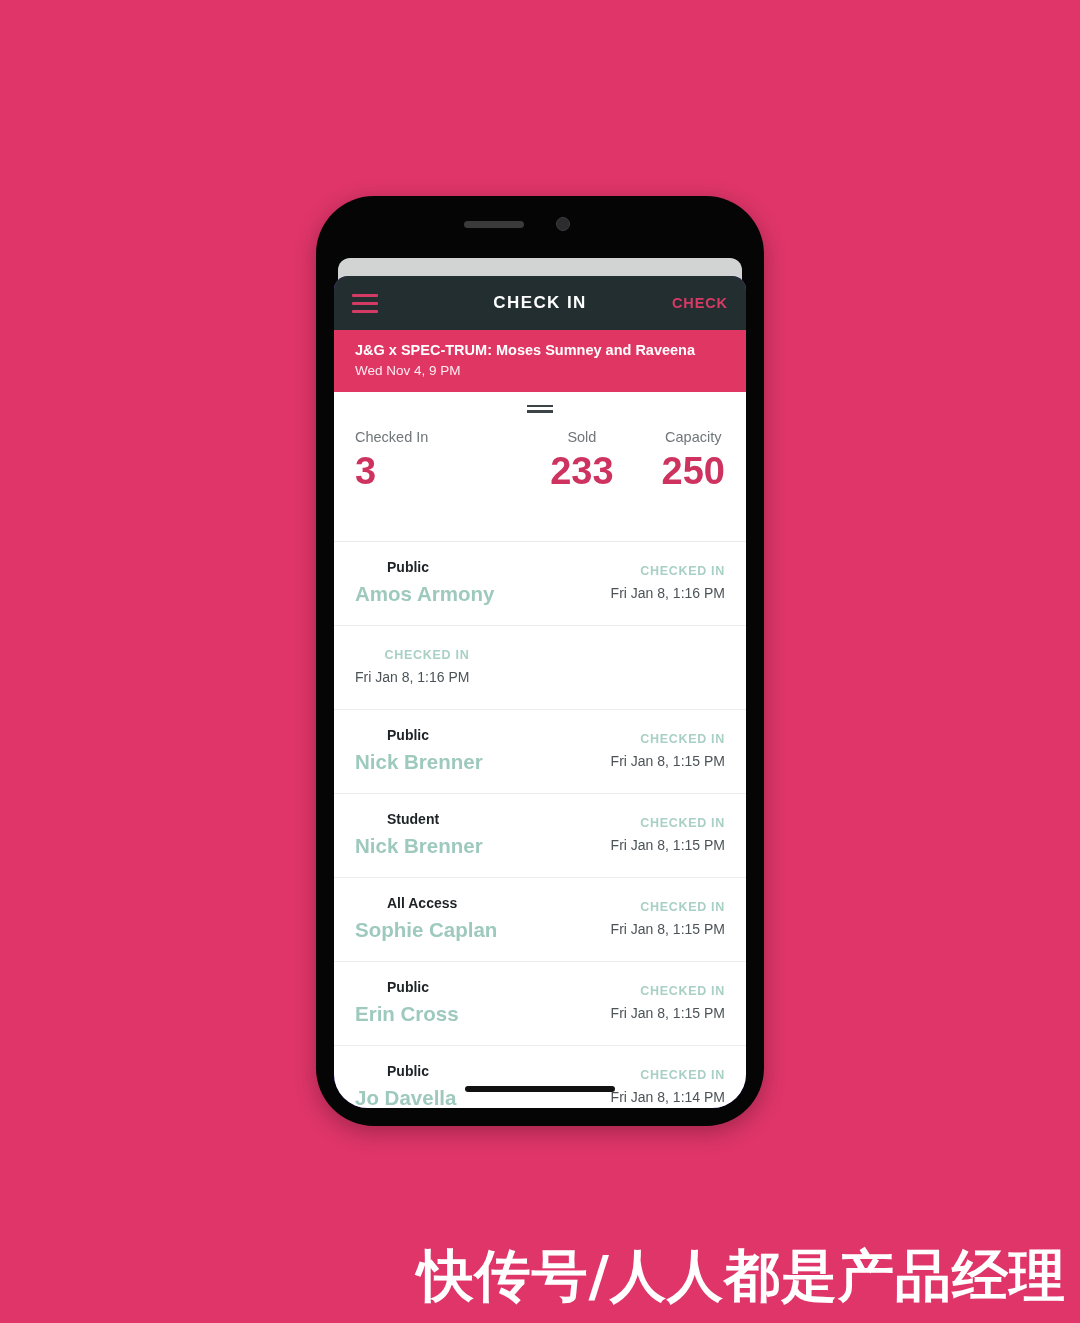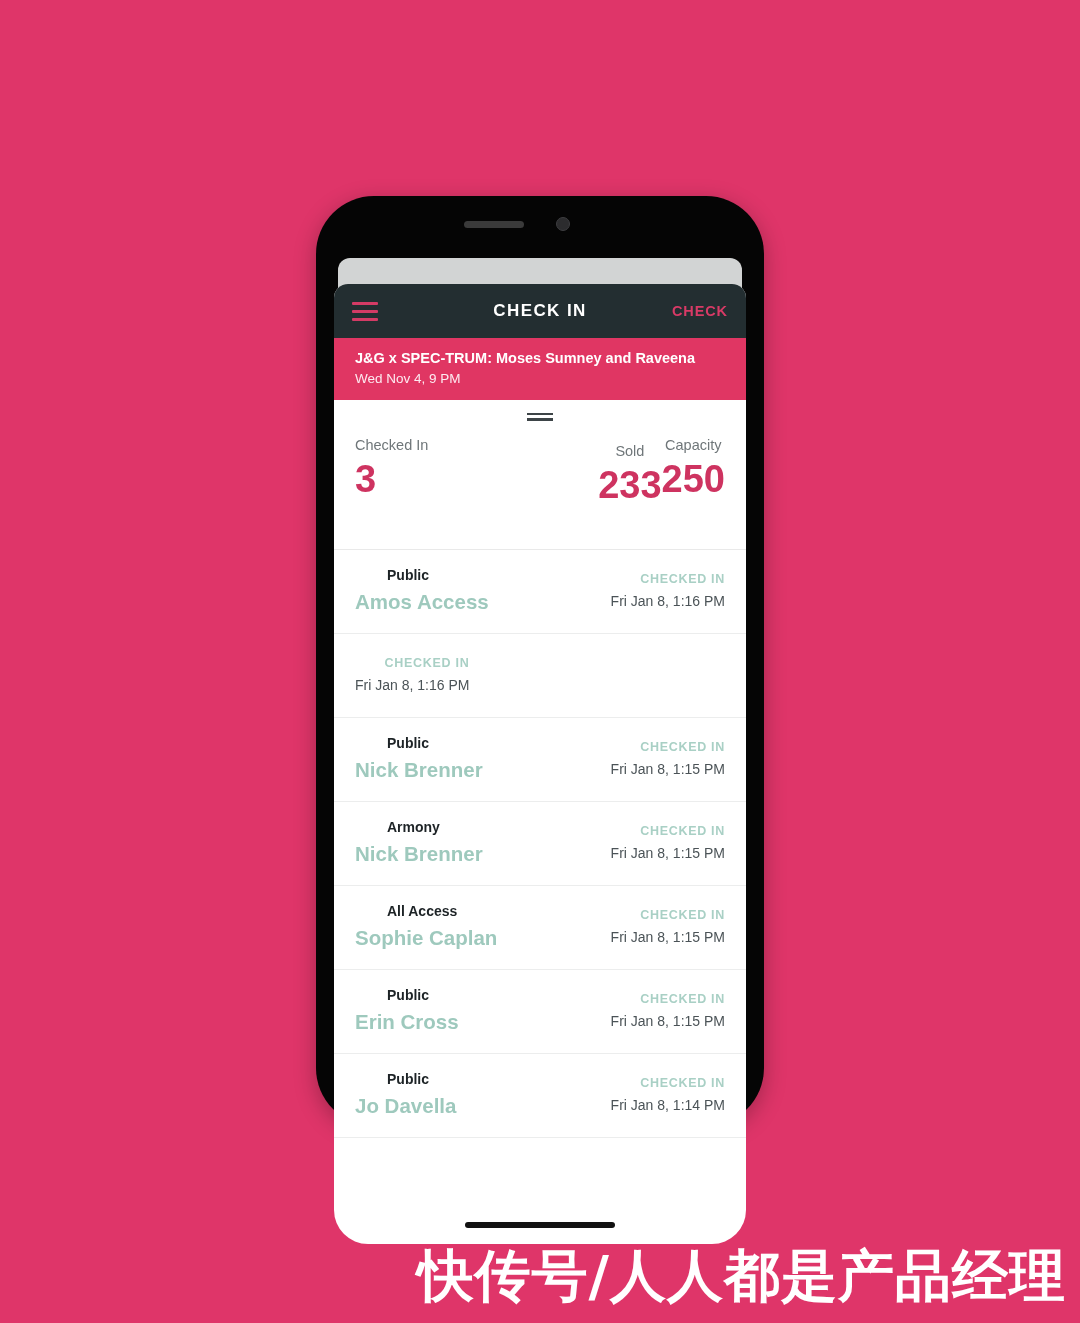--- a/index.html
+++ b/index.html
@@ -59,24 +59,24 @@
     width: 404px;
     height: 40px;
     background: #d2d4d4;
     border-radius: 12px 12px 0 0;
   }
 
   
   #phone-screen {
     position: absolute;
     left: 18px;
-    top: 88px;
+    top: 80px;
     width: 412px;
-    height: 960px;
-    background: #ffffff;
+    height: 832px;
+    background: #8b5cf6;
     border-radius: 14px 14px 34px 34px;
     overflow: hidden;
   }
 
   
   #app-bar {
     height: 54px;
     background: #232e31;
     display: flex;
     align-items: center;
@@ -178,23 +178,23 @@
     line-height: 1.1;
   }
   .stat-value {
     font-size: 38px;
     font-weight: bold;
     color: #ce3360;
     line-height: 1.15;
     margin-top: 4px;
   }
   #stat-checked-in { flex: 0 0 auto; align-items: flex-start; }
-  #stat-sold { margin-left: auto; align-items: flex-end; text-align: right; margin-top: 6px; }
+  #stat-sold { margin-left: auto; align-items: flex-end; text-align: right; }
   #stat-sold .stat-label { align-self: center; }
-  #stat-capacity { align-items: center; text-align: right; }
+  #stat-capacity { margin-left: 48px; align-items: center; text-align: right; }
   #stat-capacity .stat-label { align-self: center; }
 
   
   #attendee-list {
     background: #ffffff;
   }
   .attendee-row {
     height: 84px;
     padding: 0 21px;
     border-bottom: 1px solid #eceded;
@@ -308,21 +308,21 @@
           <div class="stat-label">Capacity</div>
           <div class="stat-value">250</div>
         </div>
       </div>
     </div>
 
     <div id="attendee-list">
         <div class="attendee-row">
           <div class="attendee-left">
             <div class="ticket-type">Public</div>
-            <div class="attendee-name">Amos Access</div>
+            <div class="attendee-name">Amos Armony</div>
           </div>
           <div class="attendee-right">
             <div class="checked-badge">CHECKED IN</div>
             <div class="checkin-time">Fri Jan 8, 1:16 PM</div>
           </div>
         </div>
         <div class="attendee-row">
           <div class="attendee-right">
             <div class="checked-badge">CHECKED IN</div>
             <div class="checkin-time">Fri Jan 8, 1:16 PM</div>
@@ -333,21 +333,21 @@
             <div class="ticket-type">Public</div>
             <div class="attendee-name">Nick Brenner</div>
           </div>
           <div class="attendee-right">
             <div class="checked-badge">CHECKED IN</div>
             <div class="checkin-time">Fri Jan 8, 1:15 PM</div>
           </div>
         </div>
         <div class="attendee-row">
           <div class="attendee-left">
-            <div class="ticket-type">Armony</div>
+            <div class="ticket-type">Student</div>
             <div class="attendee-name">Nick Brenner</div>
           </div>
           <div class="attendee-right">
             <div class="checked-badge">CHECKED IN</div>
             <div class="checkin-time">Fri Jan 8, 1:15 PM</div>
           </div>
         </div>
         <div class="attendee-row">
           <div class="attendee-left">
             <div class="ticket-type">All Access</div>

